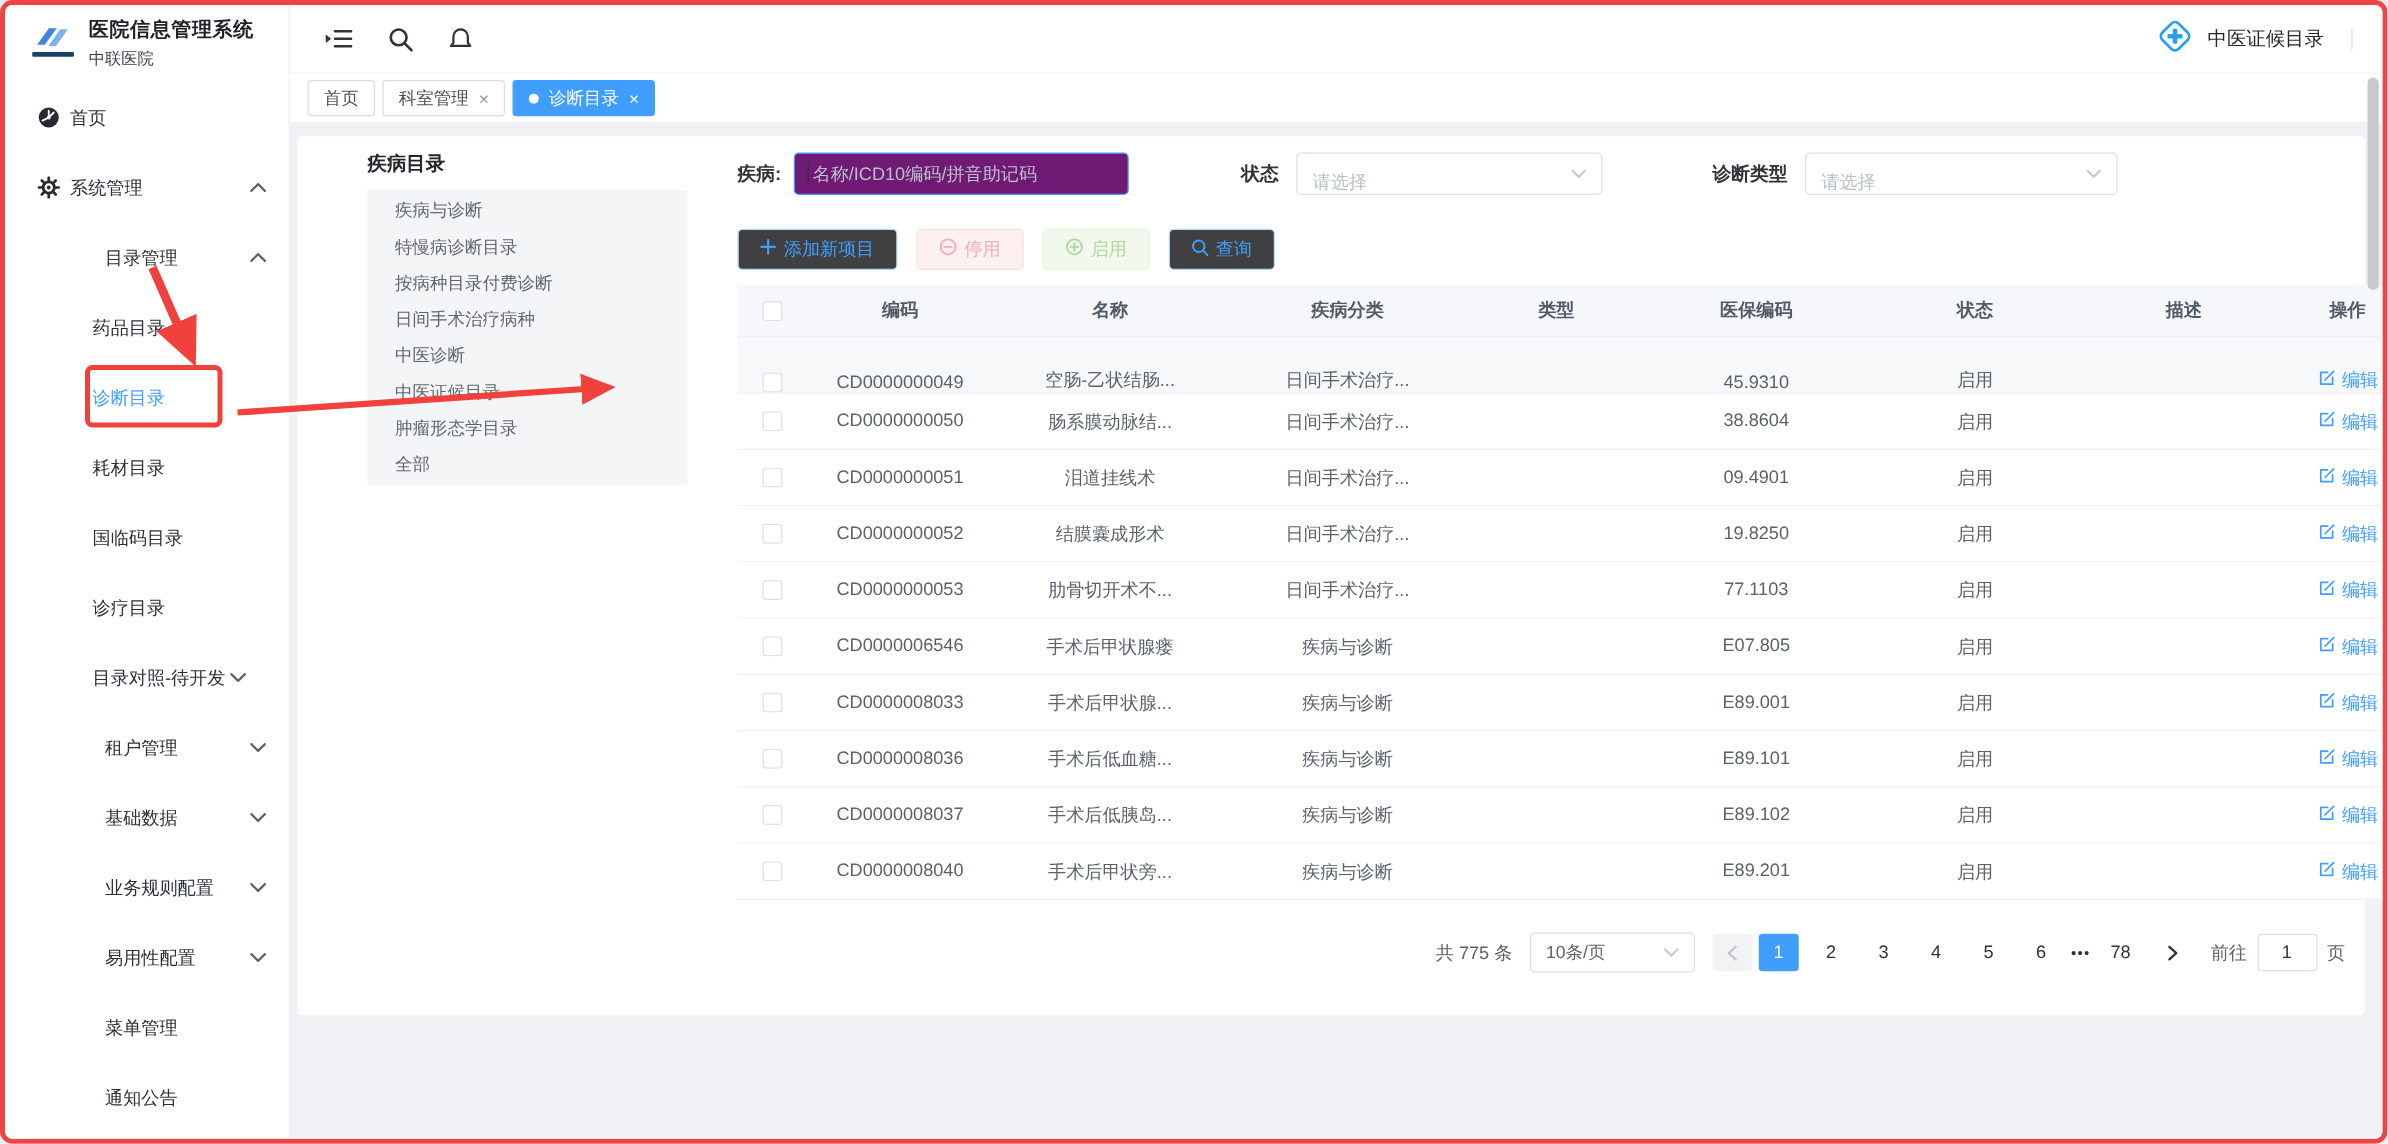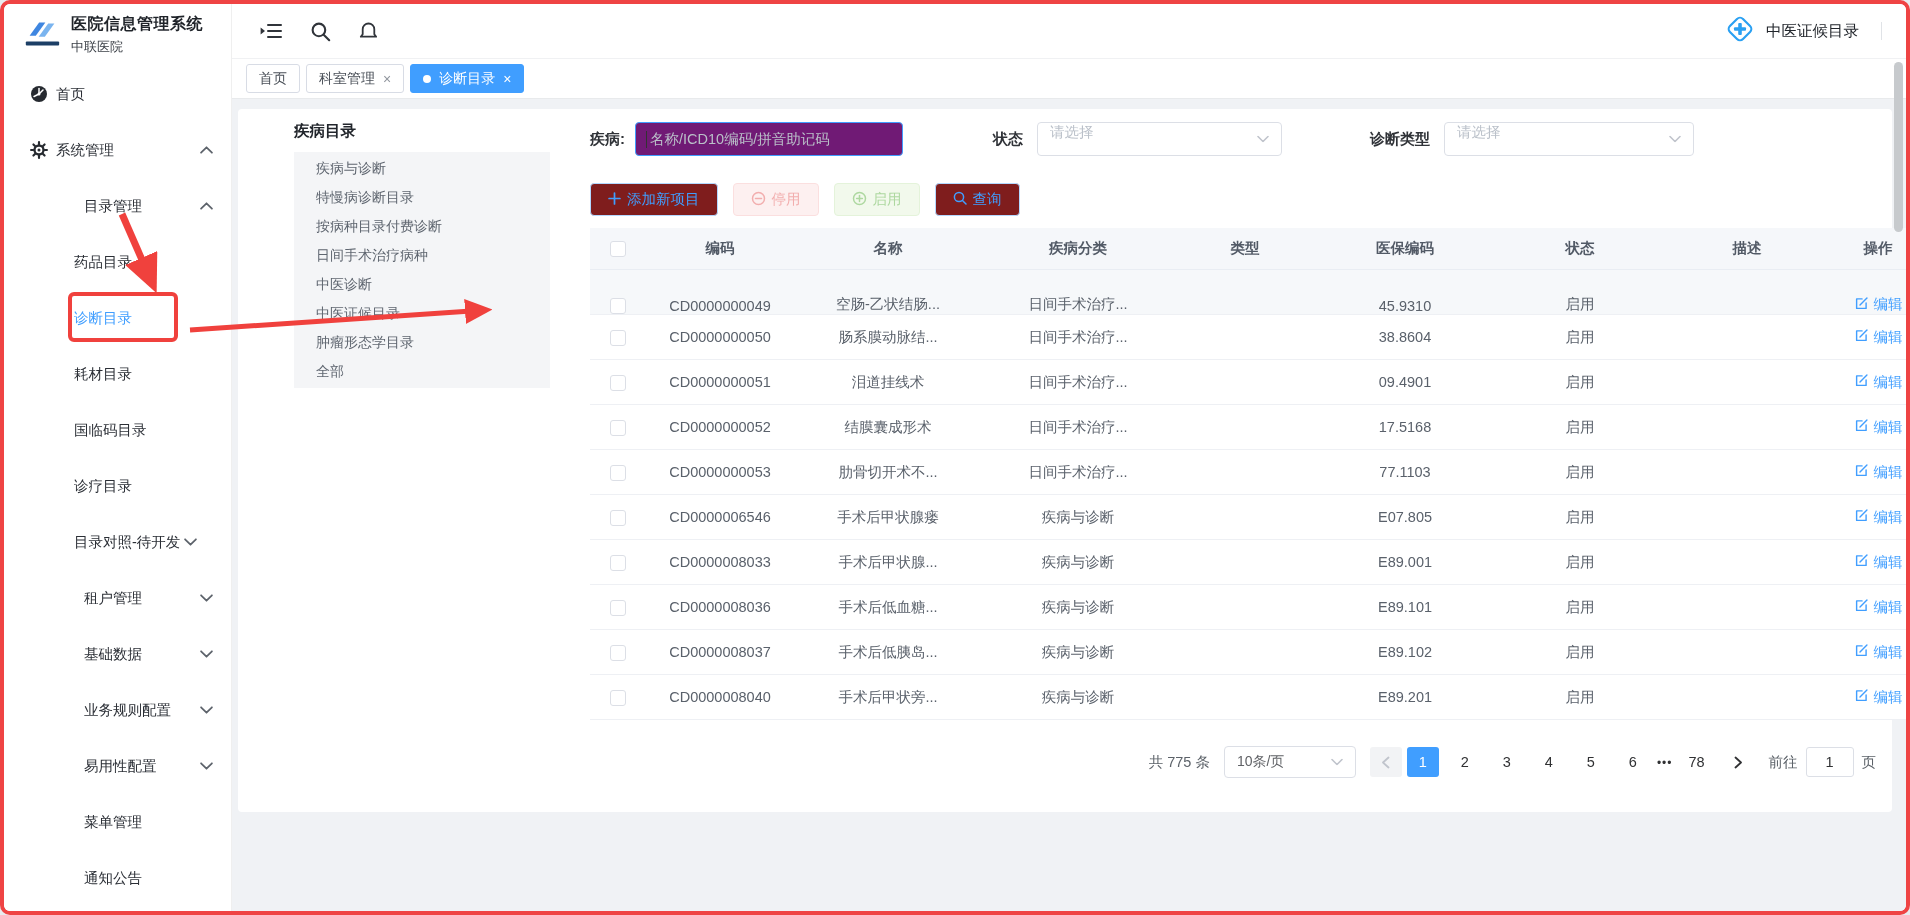--- a/index.html
+++ b/index.html
@@ -46,30 +46,30 @@
   .tree-list { margin-top:10px; width:256px; background:#f4f5f7; padding:2px 0; }
   .tree-item { height:29px; line-height:29px; padding-left:22px; font-size:14px; color:#5f6670; cursor:pointer; white-space:nowrap; }
 
   
   .right-sec { flex:1; padding:8px 12px 0 40px; min-width:0; }
   .filters { display:flex; align-items:center; margin-top:4px; height:36px; }
   .f-label { font-size:15px; font-weight:bold; color:#303338; }
   .fake-input { width:268px; height:34px; border:1.5px solid #409EFF; border-radius:4px; display:flex; align-items:center; padding-left:10px; margin-left:10px; background:#701a75; cursor:text; }
   .caret { width:1px; height:17px; background:#333; margin-right:3px; }
   .placeholder { font-size:14.5px; color:#bac0c9; }
-  .fake-select { position:relative; height:34px; border:1px solid #dcdfe6; border-radius:4px; background:#fff; display:flex; align-items:flex-start; padding-left:12px; cursor:pointer; }
+  .fake-select { position:relative; height:34px; border:1px solid #dcdfe6; border-radius:4px; background:#fff; display:flex; align-items:flex-end; padding-left:12px; cursor:pointer; }
   .sel-status { width:245px; margin-left:14px; }
   .sel-type { width:250px; margin-left:14px; }
   .sel-chevron { position:absolute; right:12px; top:50%; transform:translateY(-50%); display:inline-flex; }
   .gap-status { margin-left:90px; }
   .gap-type { margin-left:88px; }
 
   .toolbar { display:flex; align-items:center; gap:15px; margin-top:26px; }
   .btn { height:33px; display:inline-flex; align-items:center; gap:6px; padding:0 17px; border-radius:4px; font-size:14.5px; cursor:pointer; border:1px solid transparent; }
-  .btn-add, .btn-query { color:#409EFF; background:#7f1d1d; border-color:#b3d8ff; }
+  .btn-add, .btn-query { color:#409EFF; background:#404040; border-color:#b3d8ff; }
   .btn-disable { color:#f2aeae; background:#fdf0f0; border-color:#fbdfdf; cursor:not-allowed; }
   .btn-enable { color:#aed8a0; background:#f2f9ec; border-color:#e4f3da; cursor:not-allowed; }
 
   
   .tbl { margin-top:12px; width:1338px; }
   .tr { display:flex; align-items:center; border-bottom:1px solid #eef0f4; }
   .tr.head { background:#f5f7fa; height:42px; border-bottom:1px solid #e9edf3; }
   .tr.body { height:45px; background:#fff; }
   .tr.body.hl { background:#f6f8fa;align-items:flex-end; }
   .td { text-align:center; font-size:14.5px; color:#5a616b; white-space:nowrap; overflow:hidden; }
@@ -476,21 +476,21 @@
       </span>
     </div>
   </div>
 
   <div class="tr body">
     <div class="td c0"><span class="cbx"></span></div>
     <div class="td c1">CD0000000052</div>
     <div class="td c2">结膜囊成形术</div>
     <div class="td c3">日间手术治疗...</div>
     <div class="td c4"></div>
-    <div class="td c5">17.5168</div>
+    <div class="td c5">19.8250</div>
     <div class="td c6">启用</div>
     <div class="td c7"></div>
     <div class="td c8">
       <span class="edit-link">
         <span>
           <svg width="15" height="15" viewBox="0 0 16 16" fill="none" stroke="#409EFF" stroke-width="1.5" stroke-linecap="round" stroke-linejoin="round">
                           <path d="M8.6 3.1H2.8v10.1h10.1V7.4"></path>
                           <path d="M6.4 9.6L13.8 2.2"></path>
                         </svg>
         </span>

